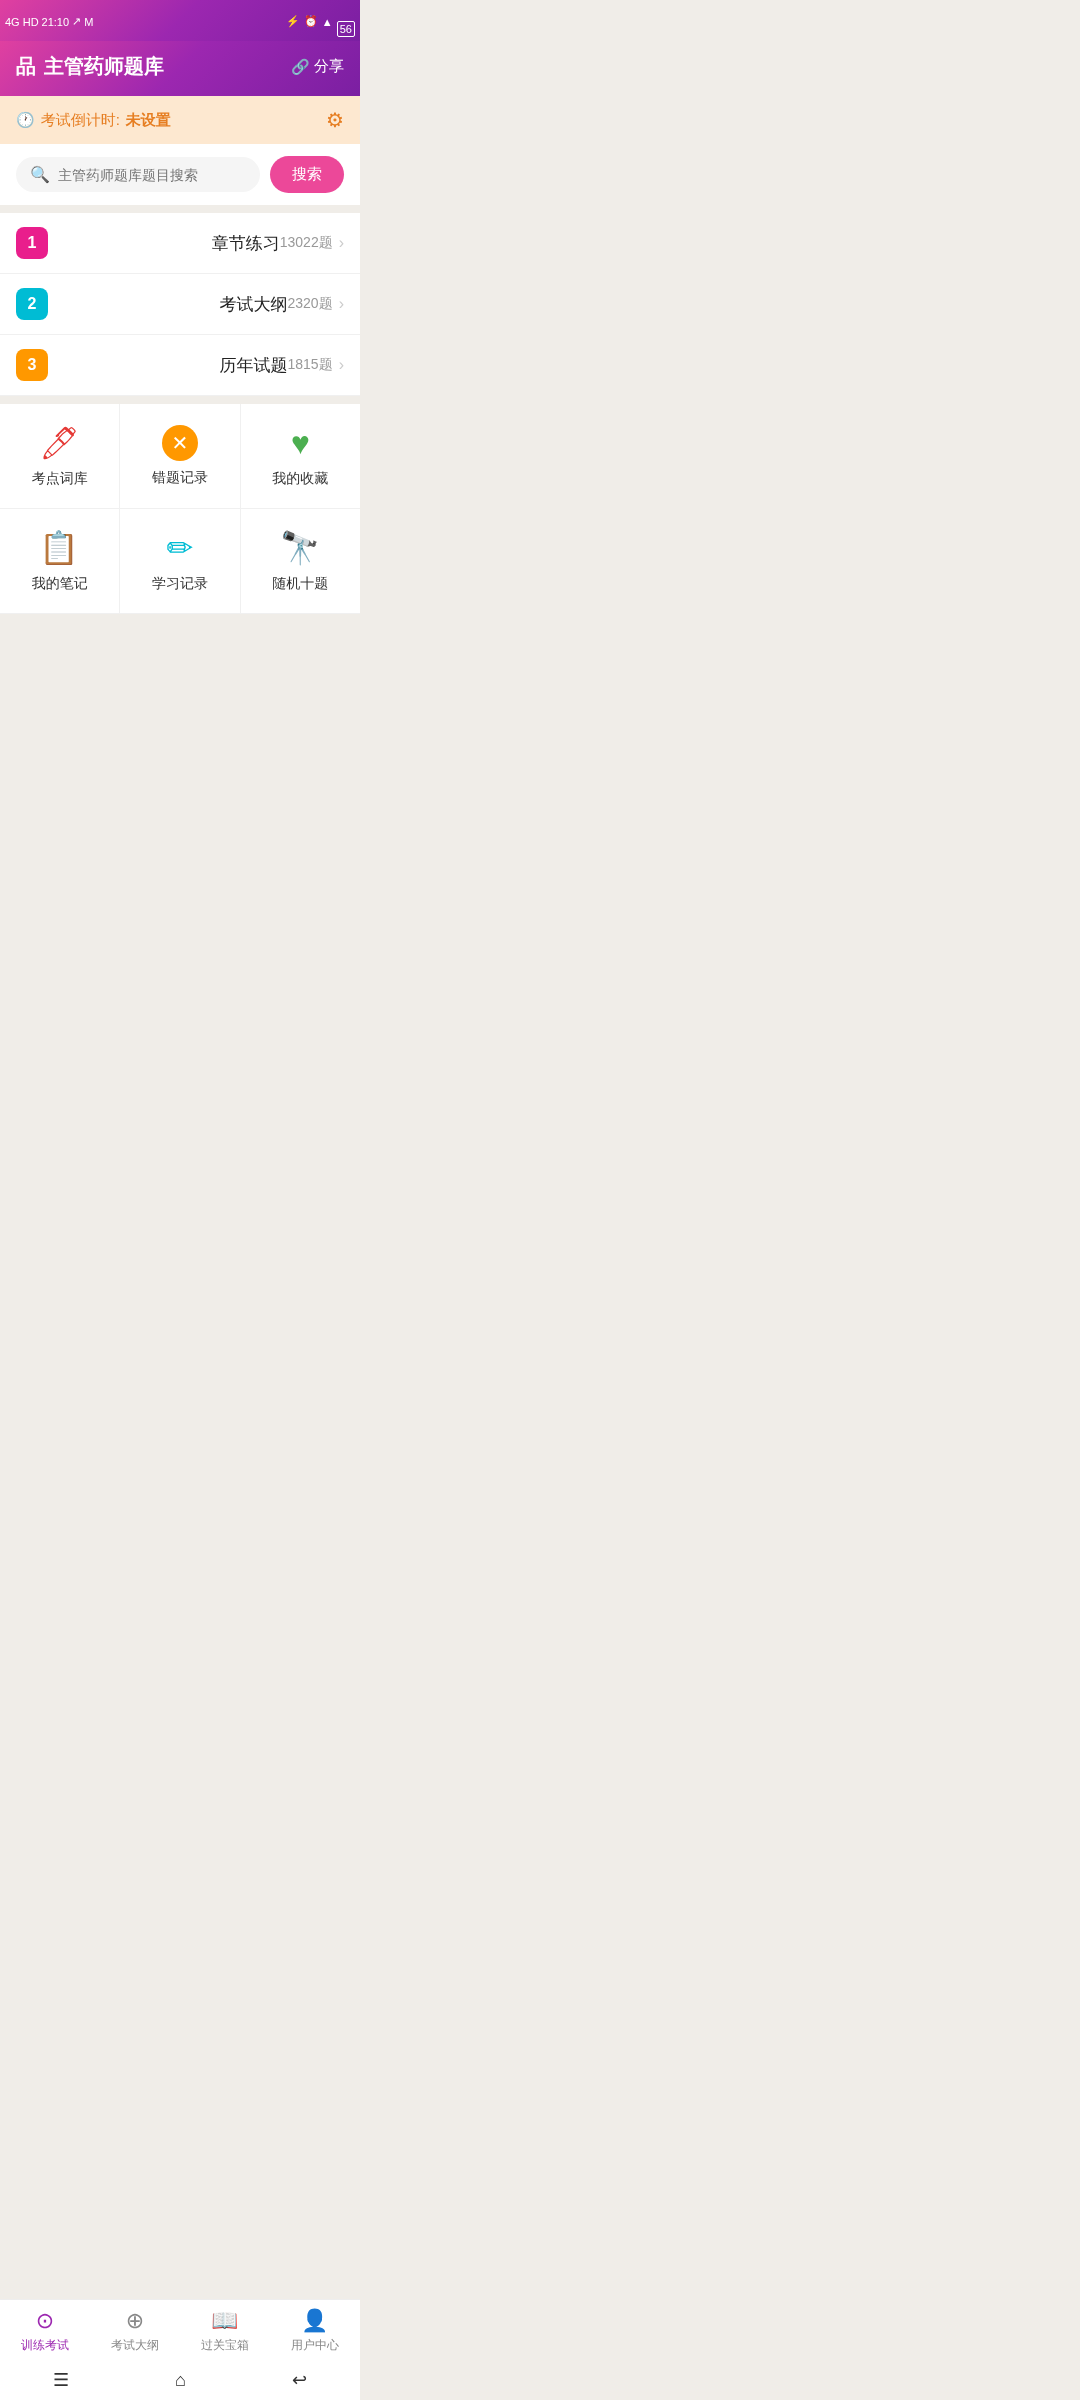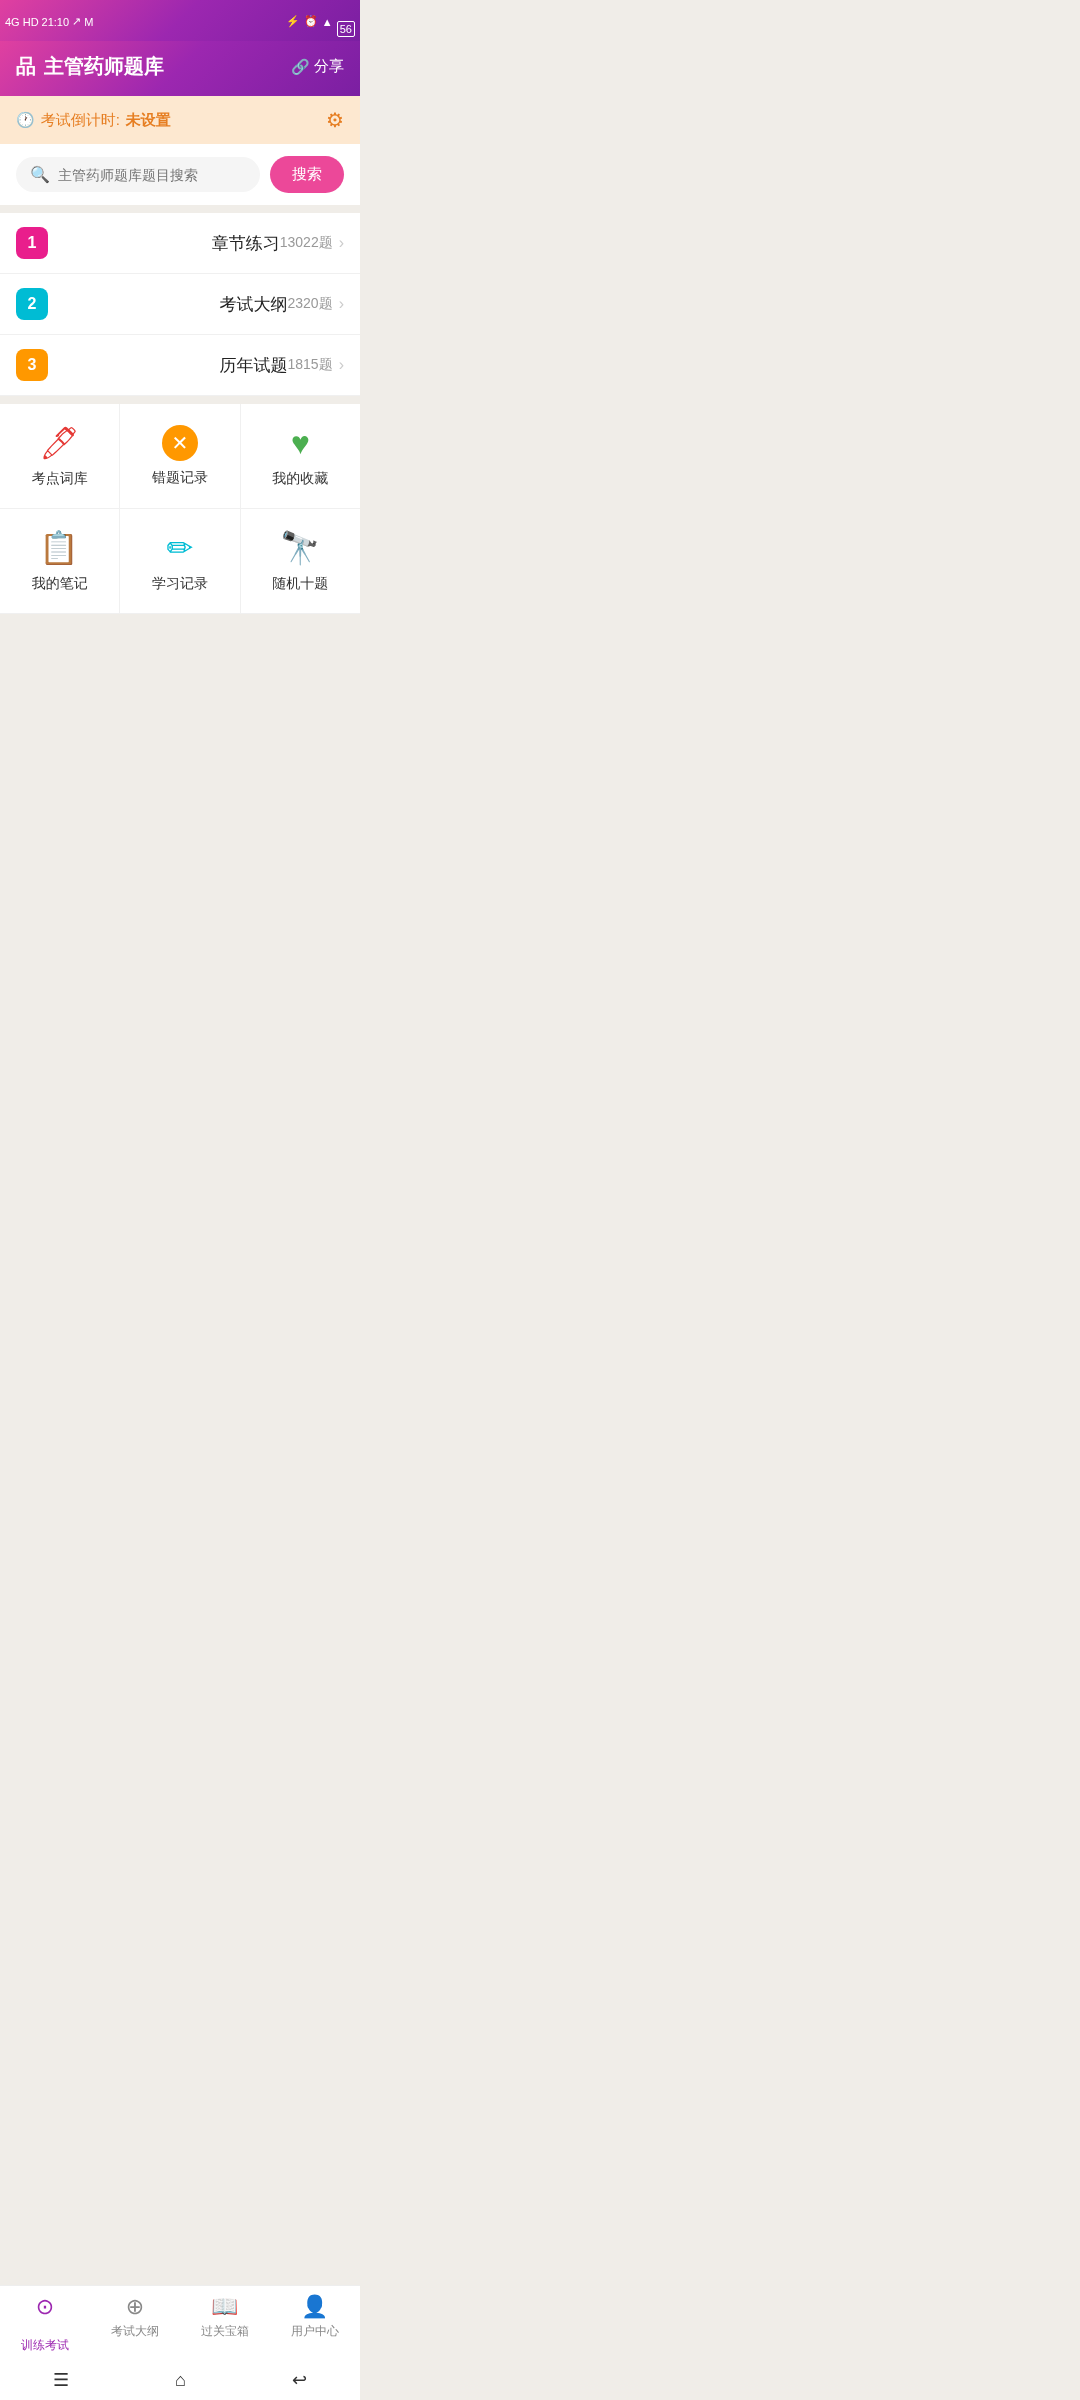--- a/index.html
+++ b/index.html
@@ -198,21 +198,21 @@
     .nav-item {
       display: flex;
       flex-direction: column;
       align-items: center;
       gap: 3px;
       cursor: pointer;
       flex: 1;
     }
     .nav-icon { font-size: 22px; }
     .nav-label { font-size: 12px; color: #888; }
-    .nav-item.active .nav-label { color: #9c27b0; margin-top: 14px; }
+    .nav-item.active .nav-label { color: #9c27b0; }
     .nav-item.active .nav-icon { color: #9c27b0; }
 
     
     .system-bar {
       position: fixed;
       bottom: 0;
       left: 0;
       width: 360px;
       height: 40px;
       background: white;

